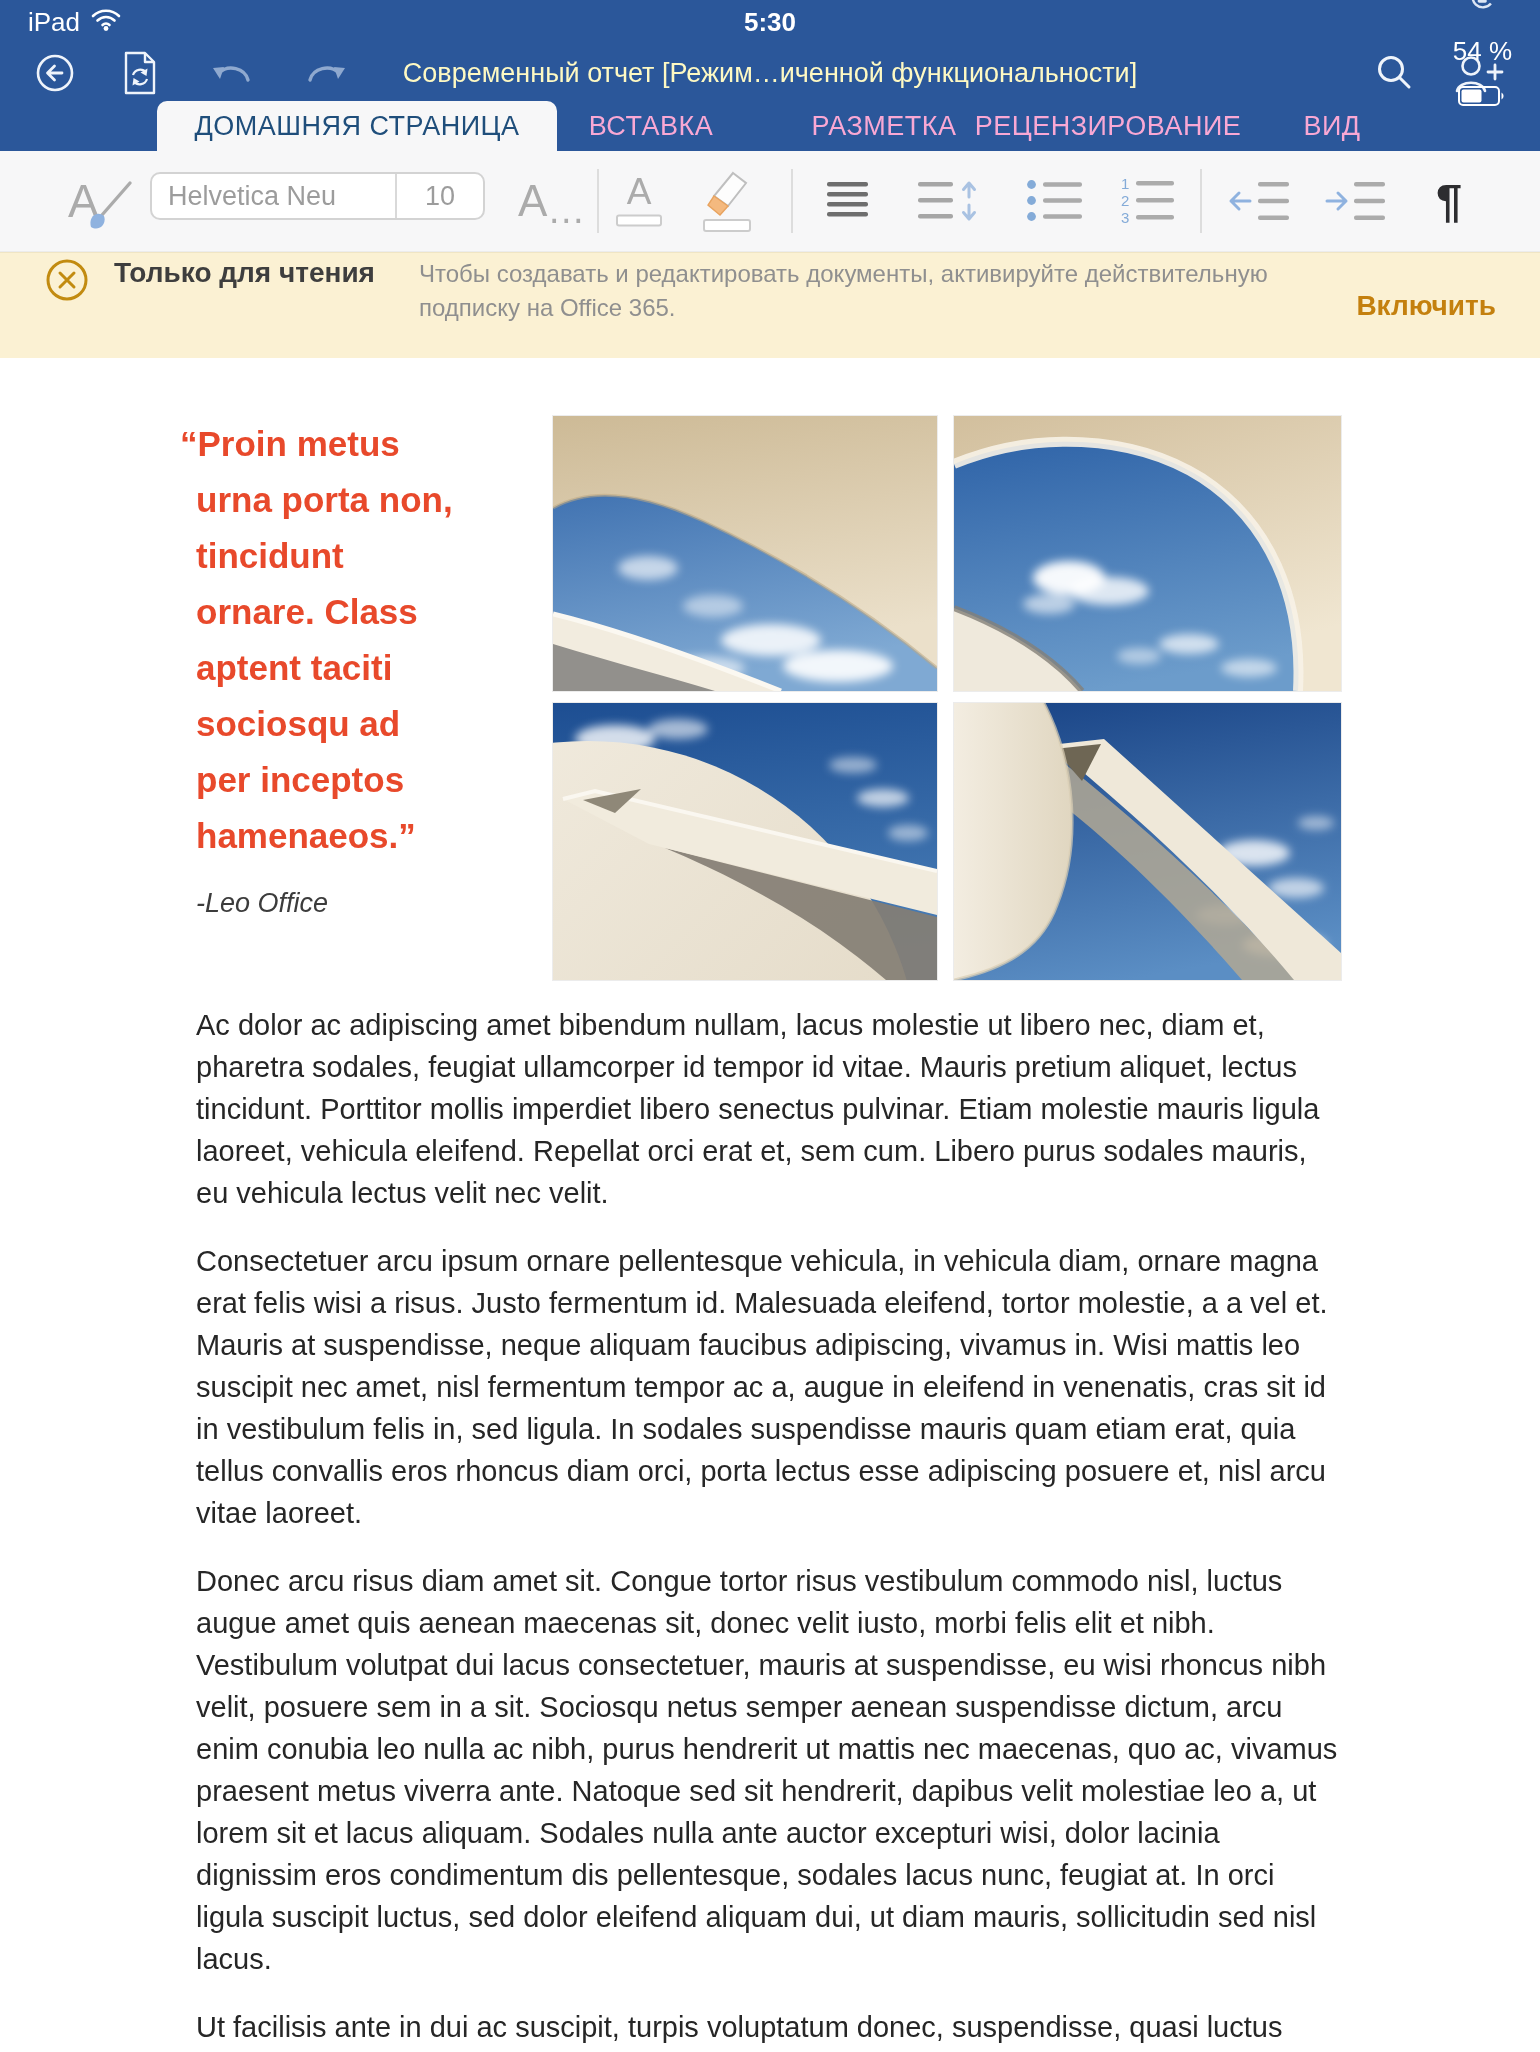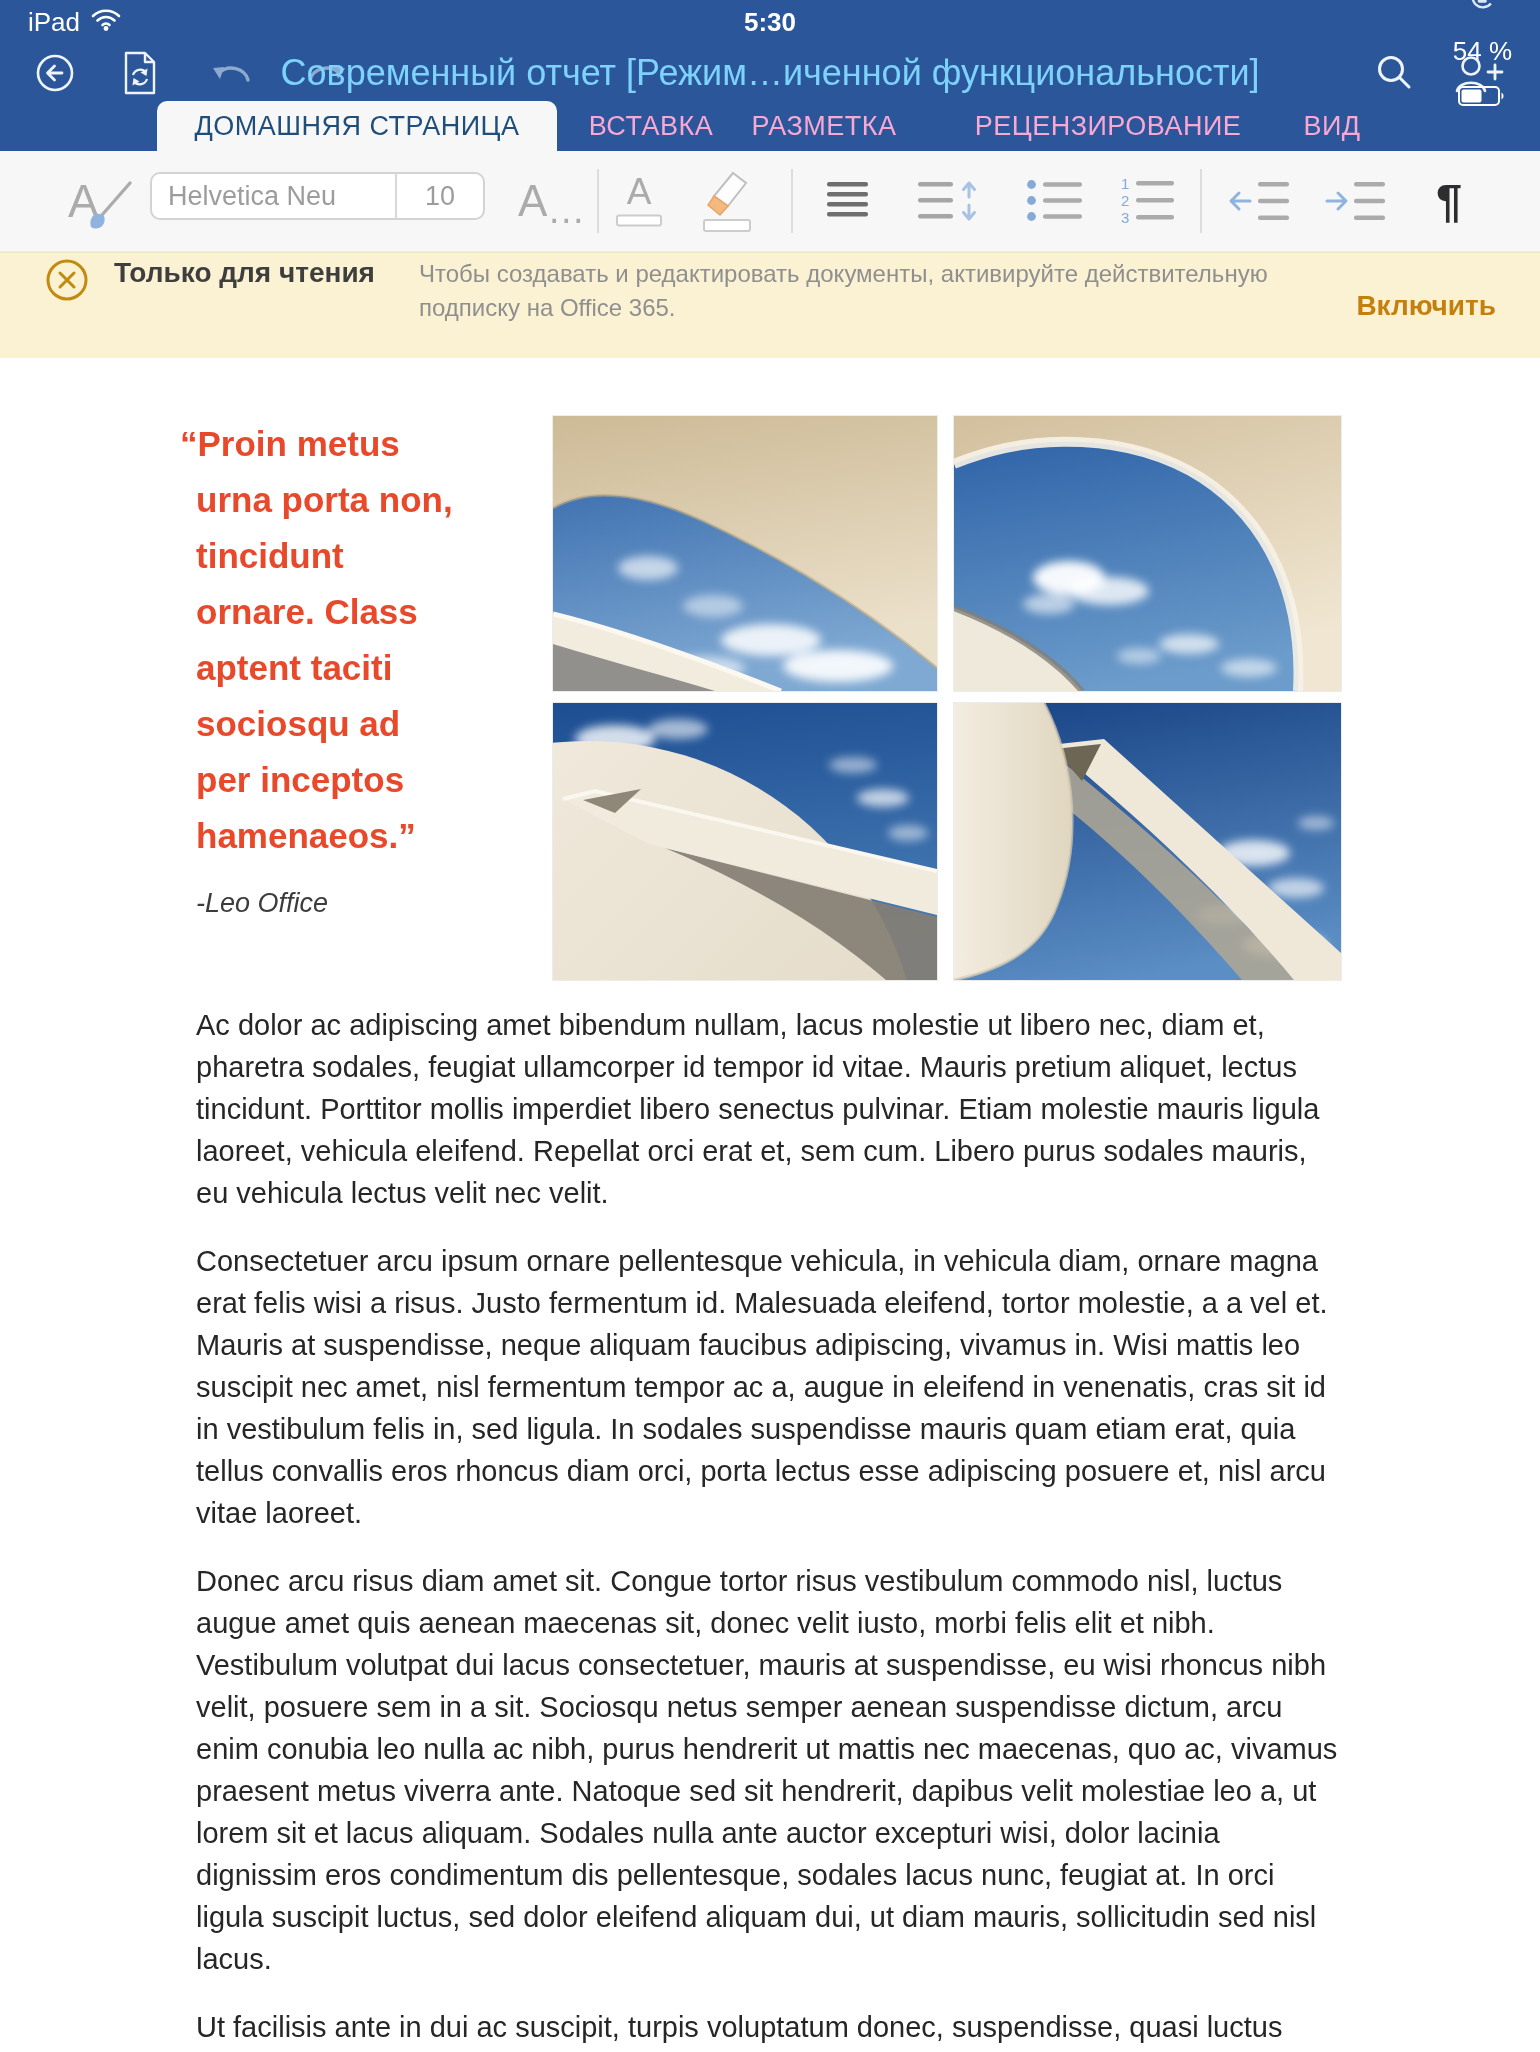--- a/index.html
+++ b/index.html
@@ -11,21 +11,21 @@
              padding:0 28px;font-size:26px;position:relative;gap:37px;}
   .sb-left{display:flex;align-items:center;gap:10px;z-index:2;}
   .sb-time{position:absolute;left:0;right:0;text-align:center;font-weight:bold;font-size:26px;}
   .sb-right{margin-left:auto;display:flex;align-items:center;gap:16px;z-index:2;flex-direction:column;}
   .sb-batt-label{font-size:26px;}
 
   
   .titlebar{height:56px;background:#2B579A;position:relative;}
   .tb-btn{position:absolute;top:50%;transform:translateY(-50%);background:none;border:none;padding:0;cursor:pointer;line-height:0;}
   .tb-title{position:absolute;left:0;right:0;top:50%;transform:translateY(-50%);
-            text-align:center;color:#7dd3fc;font-size:36px;white-space:nowrap;}
+            text-align:center;color:#fef9c3;font-size:27px;white-space:nowrap;}
 
   
   .tabbar{height:50px;background:#2B579A;position:relative;}
   .tab{position:absolute;top:0;height:50px;display:flex;align-items:center;justify-content:center;
        color:#f9a8d4;font-size:27px;letter-spacing:.5px;cursor:pointer;white-space:nowrap;}
   .tab.active{background:#F7F7F8;border-radius:10px 10px 0 0;color:#1F4E7B;}
 
   
   .ribbon{height:100px;background:#F7F7F8;position:relative;border-bottom:1px solid #ECECEC;}
   .ri{position:absolute;top:50%;transform:translateY(-50%);line-height:0;}
@@ -150,21 +150,21 @@
     </button>
   </div>
 
   <div class="tabbar">
     <div class="tab active" style="left:157px;width:400px;">
       <span>ДОМАШНЯЯ СТРАНИЦА</span>
     </div>
     <div class="tab" style="left:584px;width:134px;">
       <span>ВСТАВКА</span>
     </div>
-    <div class="tab" style="left:744px;width:160px;">
+    <div class="tab" style="left:804px;width:160px;">
       <span>РАЗМЕТКА</span>
     </div>
     <div class="tab" style="left:968px;width:280px;">
       <span>РЕЦЕНЗИРОВАНИЕ</span>
     </div>
     <div class="tab" style="left:1296px;width:72px;">
       <span>ВИД</span>
     </div>
   </div>
 

